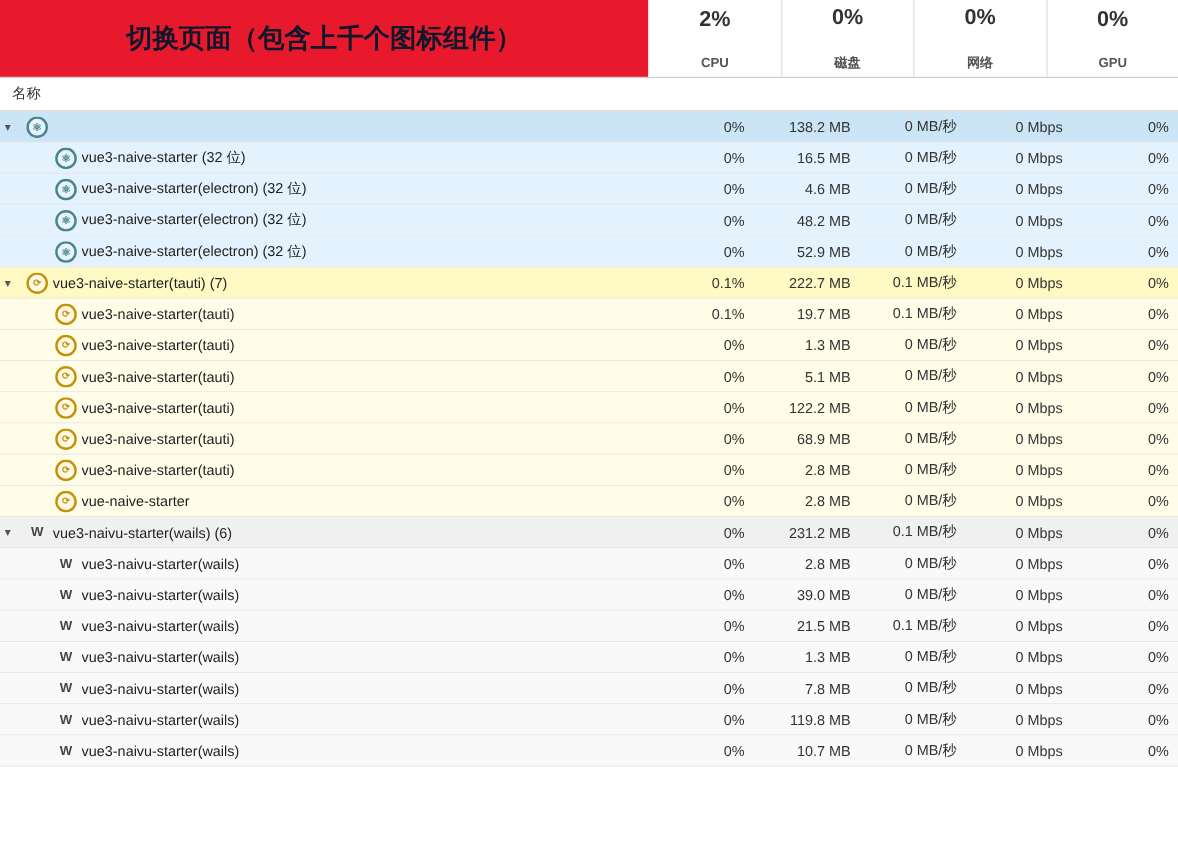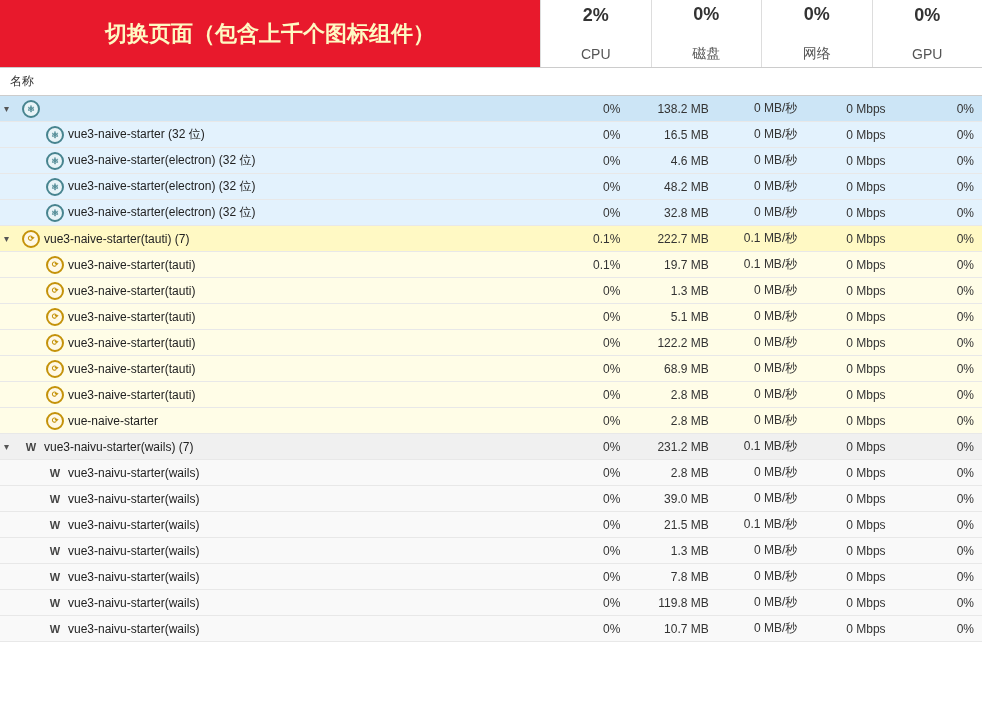--- a/index.html
+++ b/index.html
@@ -14,21 +14,21 @@
     .header-row {
       display: flex;
       align-items: stretch;
       border-bottom: 1px solid #ccc;
       background: #fff;
     }
 
     .header-banner {
       flex: 0 0 540px;
       background: #e8192c;
-      color: #fef9c3;
+      color: #0f172a;
       font-size: 22px;
       font-weight: bold;
       display: flex;
       align-items: center;
       justify-content: center;
       padding: 8px 16px;
       min-height: 58px;
     }
 
     .header-stats {
@@ -47,23 +47,24 @@
       min-height: 58px;
     }
 
     .stat-value {
       font-size: 18px;
       font-weight: bold;
       color: #333;
     }
 
     .stat-label {
-      font-size: 14px;
+      font-size: 11px;
       color: #555;
       margin-top: 20px;
+      font-weight: bold;
     }
 
     .col-header-row {
       display: flex;
       align-items: center;
       background: #fff;
       border-bottom: 1px solid #ccc;
       height: 28px;
     }
 
@@ -245,21 +246,21 @@
       <div class="data-cell">0 Mbps</div>
       <div class="data-cell">0%</div>
     </div>
     <div class="process-row" style="background: rgb(227, 242, 253);">
       <div class="process-name-cell" style="padding-left: 28px;">
         <span class="expand-arrow" style="visibility:hidden;">▾</span>
         <div class="icon-circle electron">⚛</div>
         <span class="process-label">vue3-naive-starter(electron) (32 位)</span>
       </div>
       <div class="data-cell">0%</div>
-      <div class="data-cell">32.8 MB</div>
+      <div class="data-cell">52.9 MB</div>
       <div class="data-cell">0 MB/秒</div>
       <div class="data-cell">0 Mbps</div>
       <div class="data-cell">0%</div>
     </div>
     <div class="process-row" style="background: rgb(255, 249, 196);">
     <div class="process-name-cell">
       <span class="expand-arrow">▾</span>
       <div class="icon-circle tauri">⟳</div>
       <span class="process-label">vue3-naive-starter(tauti) (7)</span>
     </div>
@@ -350,21 +351,21 @@
       <div class="data-cell">0%</div>
       <div class="data-cell">2.8 MB</div>
       <div class="data-cell">0 MB/秒</div>
       <div class="data-cell">0 Mbps</div>
       <div class="data-cell">0%</div>
     </div>
     <div class="process-row" style="background: rgb(240, 240, 240);">
     <div class="process-name-cell">
       <span class="expand-arrow">▾</span>
       <div class="icon-w">W</div>
-      <span class="process-label">vue3-naivu-starter(wails) (7)</span>
+      <span class="process-label">vue3-naivu-starter(wails) (6)</span>
     </div>
     <div class="data-cell">0%</div>
     <div class="data-cell">231.2 MB</div>
     <div class="data-cell">0.1 MB/秒</div>
     <div class="data-cell">0 Mbps</div>
     <div class="data-cell">0%</div>
   </div>
     <div class="process-row" style="background: rgb(249, 249, 249);">
       <div class="process-name-cell" style="padding-left: 28px;">
         <span class="expand-arrow" style="visibility:hidden;">▾</span>

